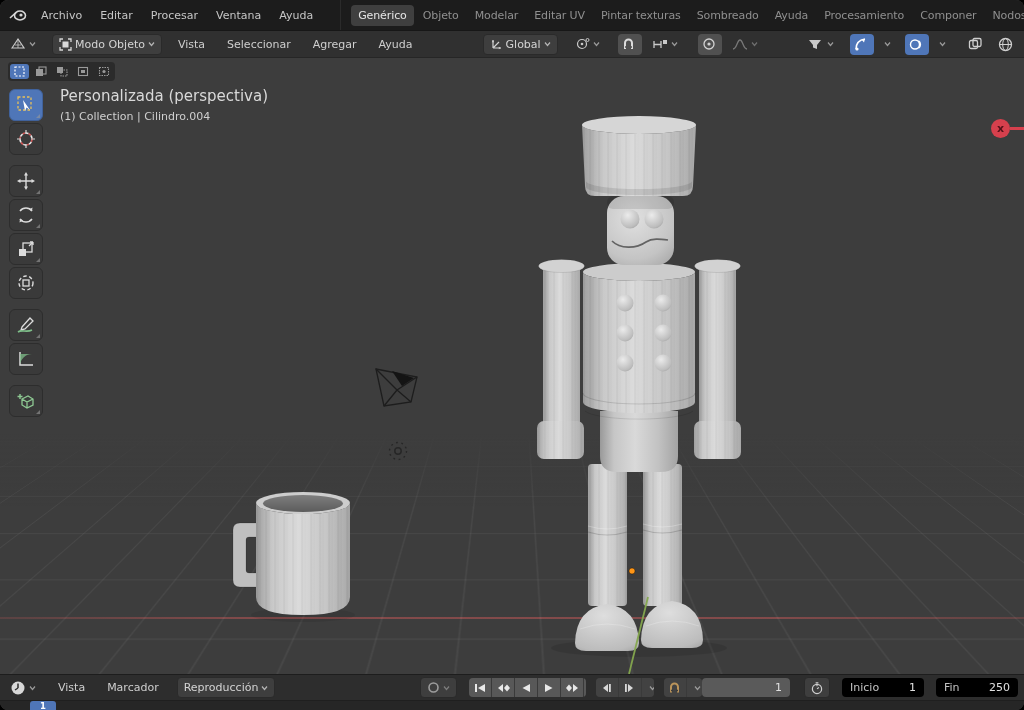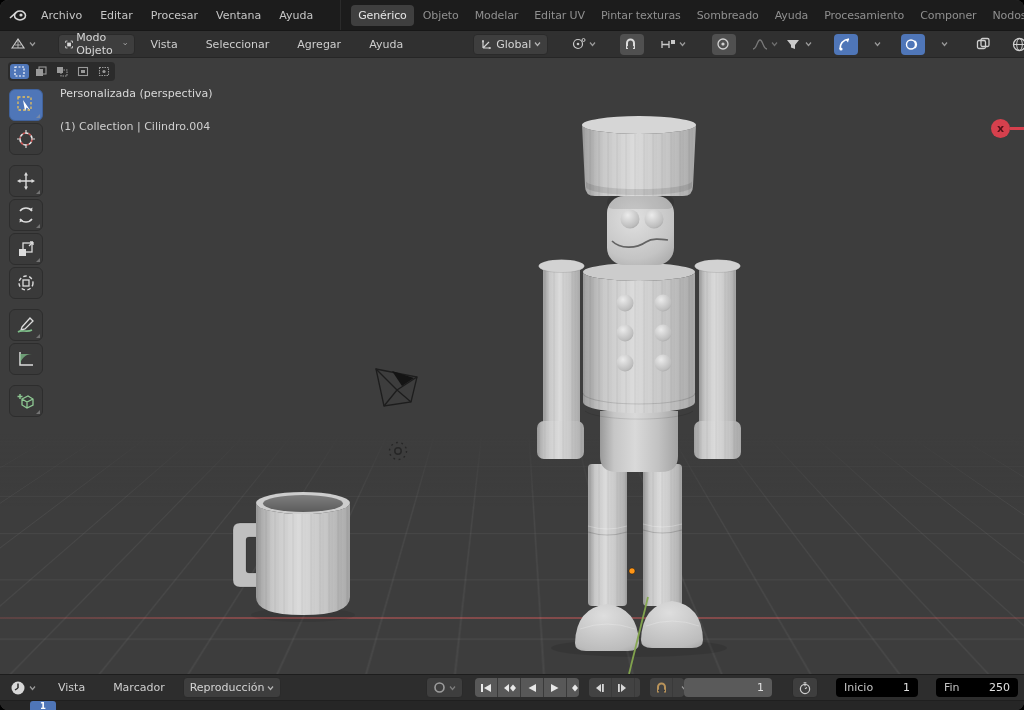--- a/index.html
+++ b/index.html
@@ -16,21 +16,21 @@
   .menu-item { color:#c6c6c6; font-size:11px; padding:4px 9px; border-radius:3px; cursor:default; }
   .tab-strip { display:flex; align-items:center; margin-left:18px; gap:2px; height:30px;
     border-left:1px solid #2b2b2b; padding-left:10px; flex:1; overflow:hidden; white-space:nowrap; }
   .tab { color:#8f8f8f; font-size:11px; padding:4px 7px; border-radius:4px; letter-spacing:-0.1px; }
   .tab.active { background:#3f3f3f; color:#e6e6e6; }
 
   
   .vheader { position:absolute; left:0; top:30px; width:100%; height:28px; background:#303030;
     border-top:1px solid #171717; border-bottom:1px solid #262626;
     display:flex; align-items:center; padding:0 6px; z-index:29; }
-  .hgroup { display:flex; align-items:center; gap:12px; }
+  .hgroup { display:flex; align-items:center; gap:6px; }
   .hbtn { display:flex; align-items:center; gap:3px; height:21px; padding:0 4px;
     border-radius:4px; color:#d4d4d4; font-size:11px; }
   .hbtn.raised { background:#3e3e3e; border:1px solid #2a2a2a; padding:0 6px; }
   .hbtn.toggled { background:#505050; }
   .hbtn.blue { background:#4f76b8; }
   .hmenu { color:#cecece; font-size:11px; padding:4px 8px; border-radius:3px; }
   .chev { display:inline-block; }
   svg { display:block; }
 
   
@@ -41,21 +41,21 @@
       repeating-linear-gradient(90deg, rgba(255,255,255,0.055) 0 1px, transparent 1px 46px),
       repeating-linear-gradient(0deg, rgba(255,255,255,0.05) 0 1px, transparent 1px 46px);
     transform:perspective(520px) rotateX(63deg); transform-origin:50% 0; z-index:1; }
   .floor-fade { position:absolute; left:0; top:367px; width:100%; height:80px;
     background:linear-gradient(#3d3d3d 10%, rgba(61,61,61,0)); z-index:2; }
   .axis-x { position:absolute; left:0; top:558px; width:100%; height:2px;
     z-index:3; opacity:.75; }
   .scene { position:absolute; left:0; top:0; z-index:4; }
 
   .overlay-text { position:absolute; left:60px; top:28px; z-index:10; }
-  .overlay-text .l1 { color:#d9d9d9; font-size:11px; margin-bottom:20px; }
+  .overlay-text .l1 { color:#d9d9d9; font-size:15px; margin-bottom:5px; }
   .overlay-text .l2 { color:#cfcfcf; font-size:11px; }
 
   .selmode { position:absolute; left:8px; top:3px; display:flex; gap:2px; background:#2b2b2b;
     border-radius:4px; padding:2px; z-index:11; }
   .selbtn { width:19px; height:15px; display:flex; align-items:center; justify-content:center; border-radius:3px; }
   .selbtn.active { background:#4f76b8; }
 
   .tools { position:absolute; left:9px; top:30px; display:flex; flex-direction:column; gap:2px; z-index:11; }
   .tools .gap { height:6px; }
   .toolbtn { width:34px; height:32px; background:#3a3a3a; border:1px solid #2d2d2d; border-radius:6px;

